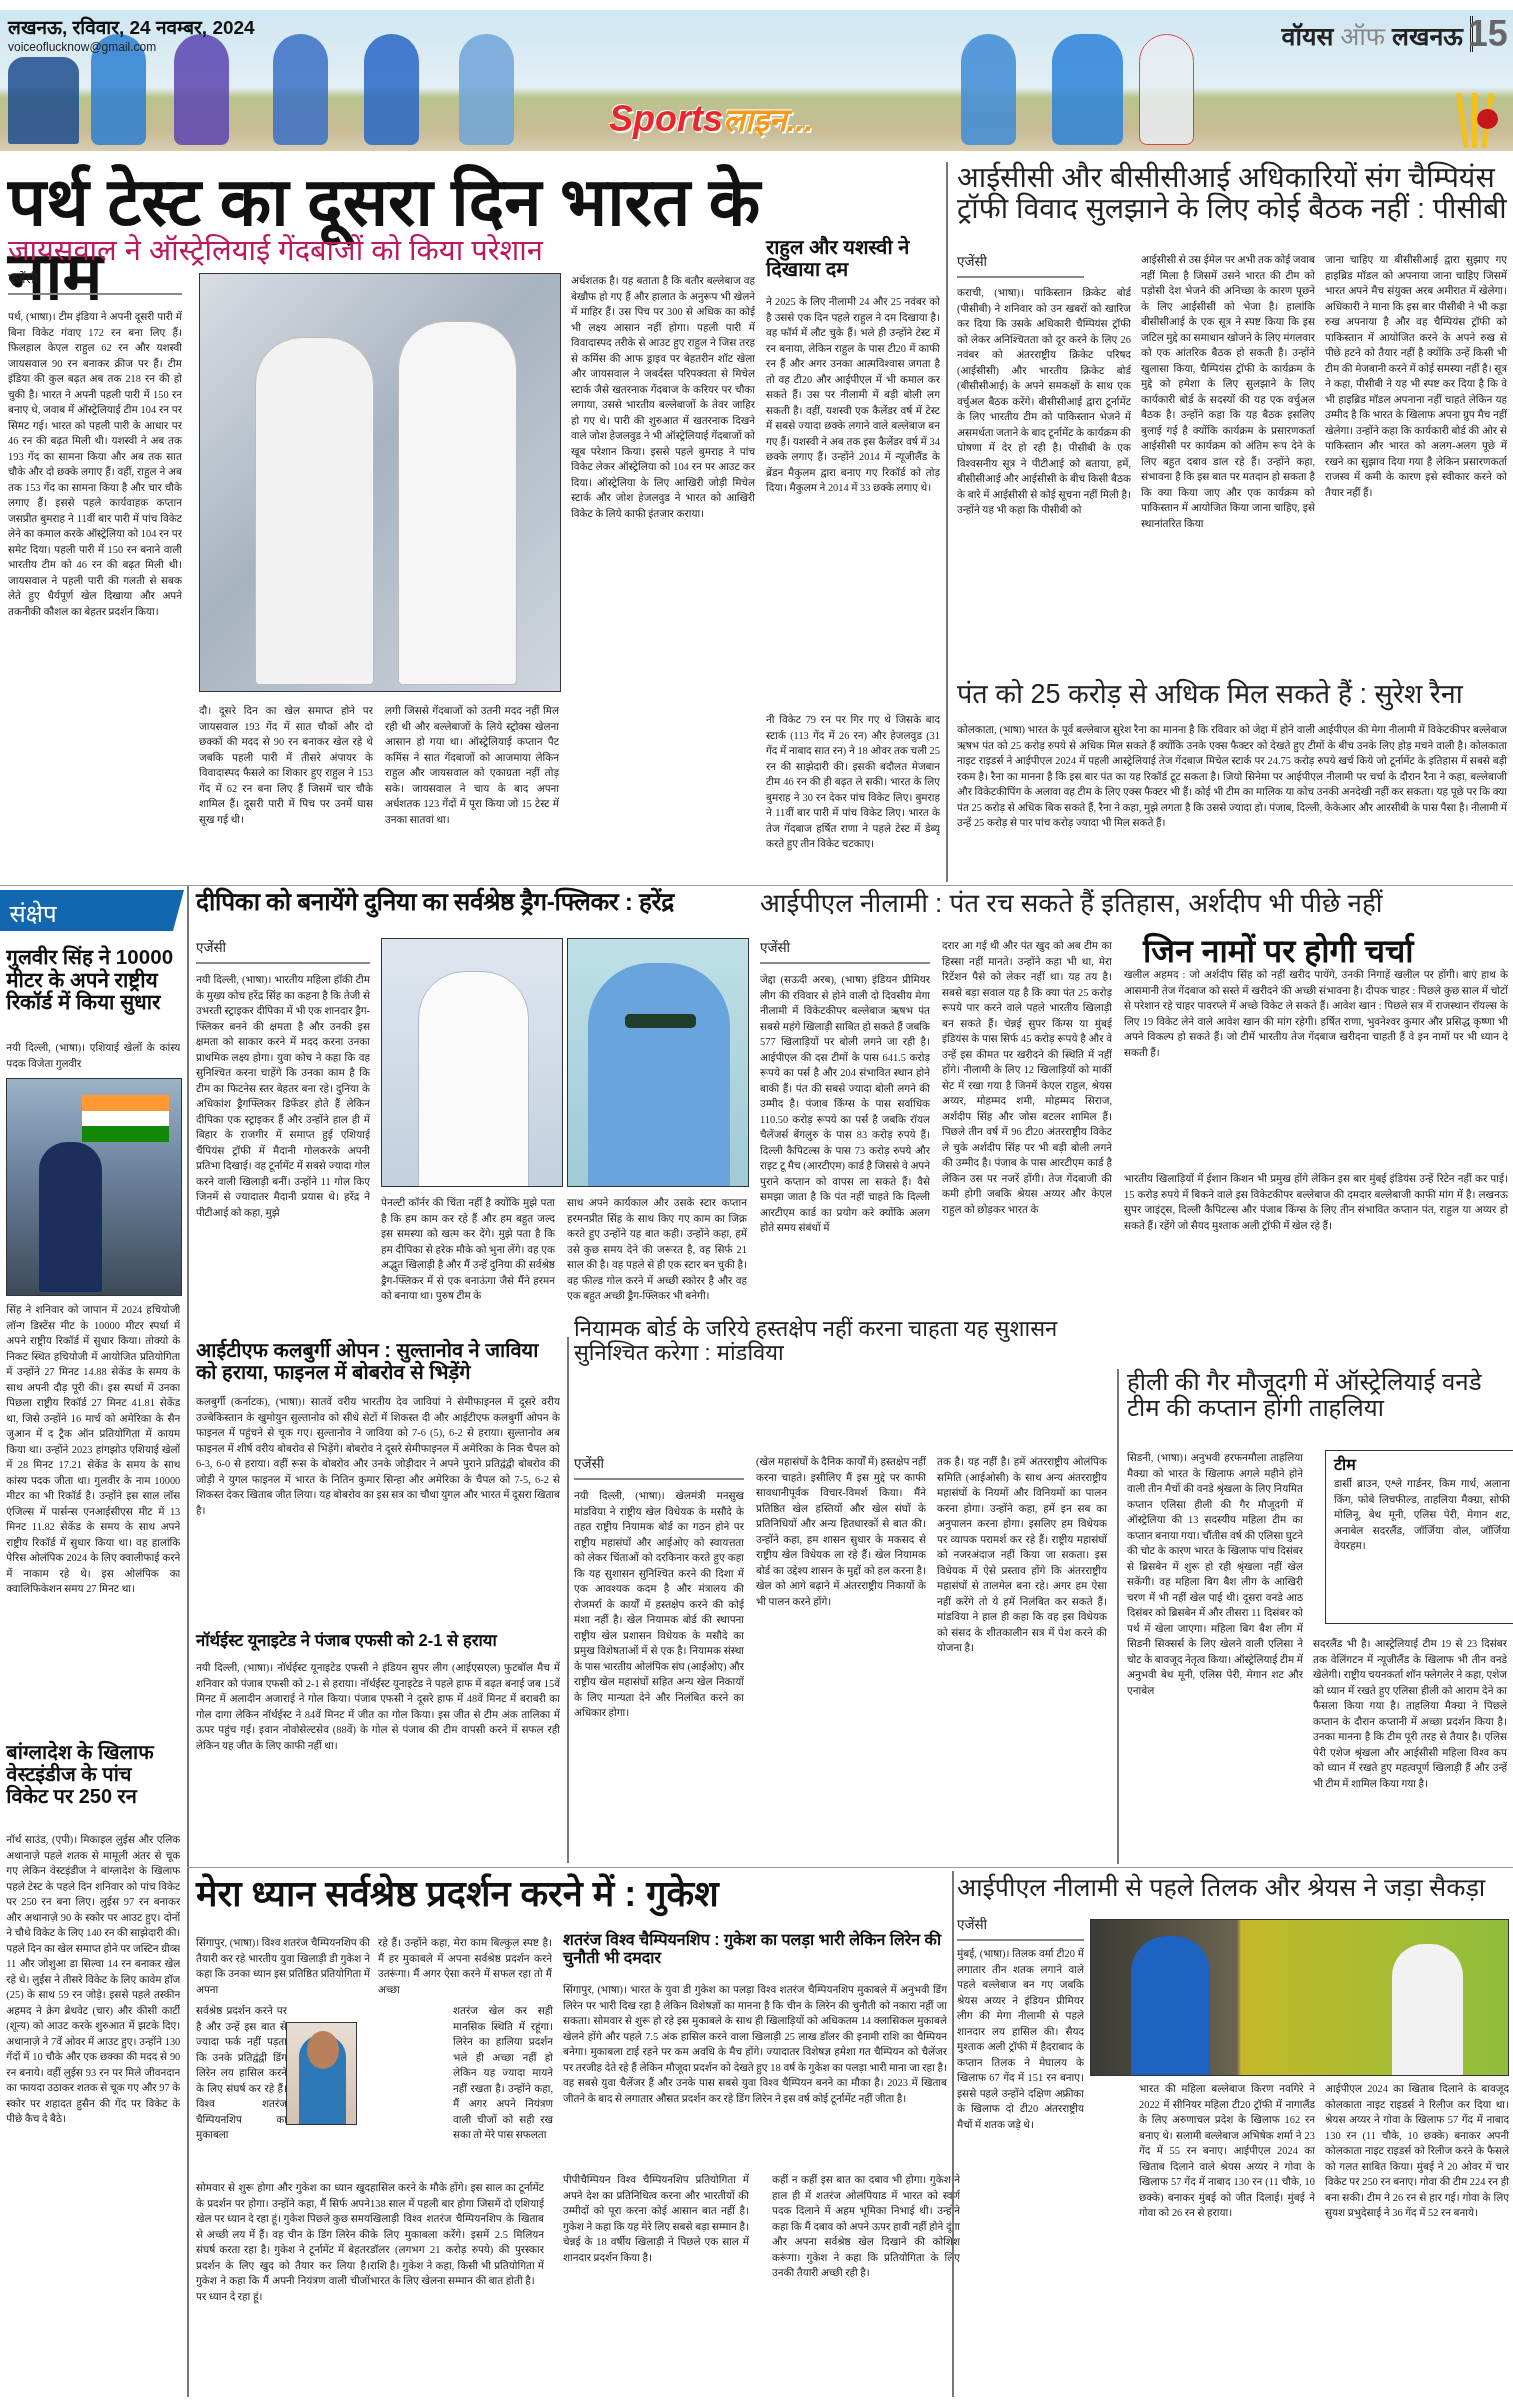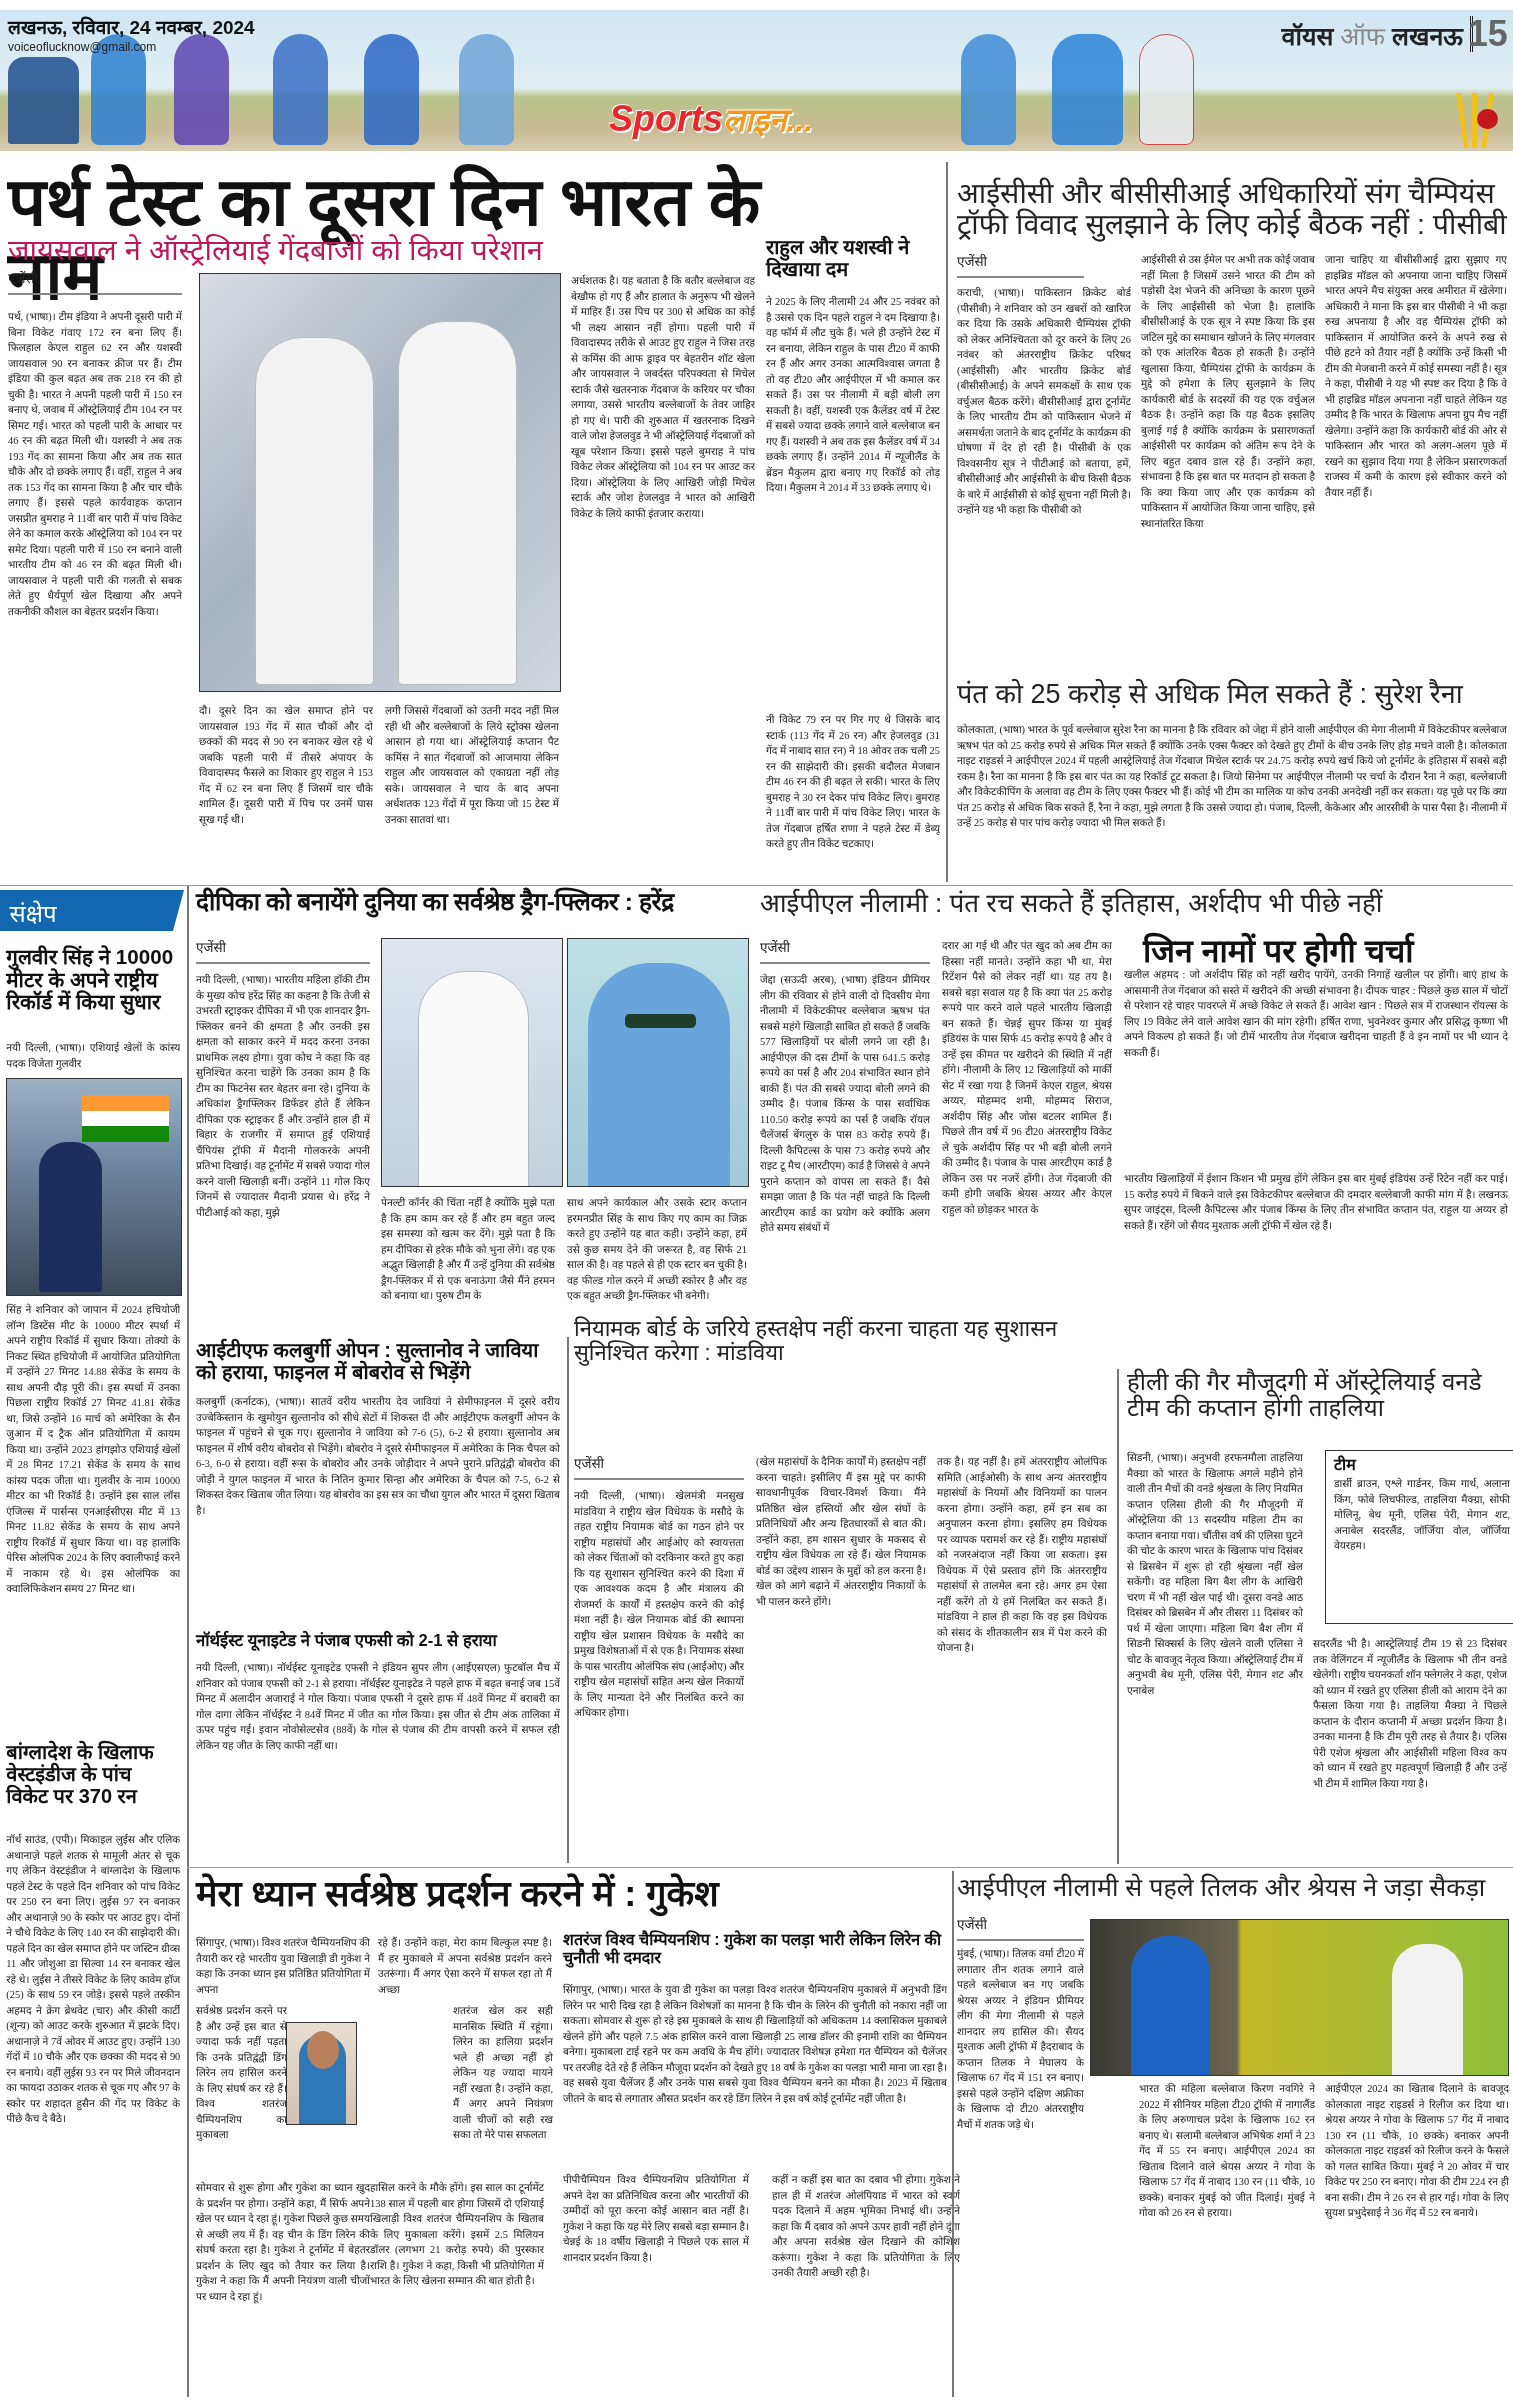--- a/index.html
+++ b/index.html
@@ -91,41 +91,41 @@
 <div class="col body" style="left:199px;top:703px;width:174px;height:178px;">दौ। दूसरे दिन का खेल समाप्त होने पर जायसवाल 193 गेंद में सात चौकों और दो छक्कों की मदद से 90 रन बनाकर खेल रहे थे जबकि पहली पारी में तीसरे अंपायर के विवादास्पद फैसले का शिकार हुए राहुल ने 153 गेंद में 62 रन बना लिए हैं जिसमें चार चौके शामिल हैं। दूसरी पारी में पिच पर उनमें घास सूख गई थी।</div>
 <div class="col body" style="left:385px;top:703px;width:174px;height:178px;">लगी जिससे गेंदबाजों को उतनी मदद नहीं मिल रही थी और बल्लेबाजों के लिये स्ट्रोक्स खेलना आसान हो गया था। ऑस्ट्रेलियाई कप्तान पैट कमिंस ने सात गेंदबाजों को आजमाया लेकिन राहुल और जायसवाल को एकाग्रता नहीं तोड़ सके। जायसवाल ने चाय के बाद अपना अर्धशतक 123 गेंदों में पूरा किया जो 15 टेस्ट में उनका सातवां था।</div>
 <div class="col body" style="left:571px;top:273px;width:184px;height:609px;">अर्धशतक है। यह बताता है कि बतौर बल्लेबाज वह बेखौफ हो गए हैं और हालात के अनुरूप भी खेलने में माहिर हैं। उस पिच पर 300 से अधिक का कोई भी लक्ष्य आसान नहीं होगा। पहली पारी में विवादास्पद तरीके से आउट हुए राहुल ने जिस तरह से कमिंस की आफ ड्राइव पर बेहतरीन शॉट खेला और जायसवाल ने जबर्दस्त परिपक्वता से मिचेल स्टार्क जैसे खतरनाक गेंदबाज के करियर पर चौका लगाया, उससे भारतीय बल्लेबाजों के तेवर जाहिर हो गए थे। पारी की शुरुआत में खतरनाक दिखने वाले जोश हेजलवुड ने भी ऑस्ट्रेलियाई गेंदबाजों को खूब परेशान किया। इससे पहले बुमराह ने पांच विकेट लेकर ऑस्ट्रेलिया को 104 रन पर आउट कर दिया। ऑस्ट्रेलिया के लिए आखिरी जोड़ी मिचेल स्टार्क और जोश हेजलवुड ने भारत को आखिरी विकेट के लिये काफी इंतजार कराया।</div>
 
 <div class="abs hl" style="left:766px;top:236px;width:166px;font-size:20px;">राहुल और यशस्वी ने दिखाया दम</div>
 <div class="col body" style="left:766px;top:294px;width:174px;height:411px;">ने 2025 के लिए नीलामी 24 और 25 नवंबर को है उससे एक दिन पहले राहुल ने दम दिखाया है। वह फॉर्म में लौट चुके हैं। भले ही उन्होंने टेस्ट में रन बनाया, लेकिन राहुल के पास टी20 में काफी रन हैं और अगर उनका आत्मविश्वास जगता है तो वह टी20 और आईपीएल में भी कमाल कर सकते हैं। उस पर नीलामी में बड़ी बोली लग सकती है। वहीं, यशस्वी एक कैलेंडर वर्ष में टेस्ट में सबसे ज्यादा छक्के लगाने वाले बल्लेबाज बन गए हैं। यशस्वी ने अब तक इस कैलेंडर वर्ष में 34 छक्के लगाए हैं। उन्होंने 2014 में न्यूजीलैंड के ब्रेंडन मैकुलम द्वारा बनाए गए रिकॉर्ड को तोड़ दिया। मैकुलम ने 2014 में 33 छक्के लगाए थे।</div>
 <div class="col body" style="left:766px;top:712px;width:174px;height:170px;">नी विकेट 79 रन पर गिर गए थे जिसके बाद स्टार्क (113 गेंद में 26 रन) और हेजलवुड (31 गेंद में नाबाद सात रन) ने 18 ओवर तक चली 25 रन की साझेदारी की। इसकी बदौलत मेजबान टीम 46 रन की ही बढ़त ले सकी। भारत के लिए बुमराह ने 30 रन देकर पांच विकेट लिए। बुमराह ने 11वीं बार पारी में पांच विकेट लिए। भारत के तेज गेंदबाज हर्षित राणा ने पहले टेस्ट में डेब्यू करते हुए तीन विकेट चटकाए।</div>
 
 <div class="divider-v" style="left:946px;top:162px;height:720px;"></div>
 
-<div class="abs hl-thin" style="left:957px;top:162px;width:554px;font-size:28.5px;margin-top:16px;">आईसीसी और बीसीसीआई अधिकारियों संग चैम्पियंस ट्रॉफी विवाद सुलझाने के लिए कोई बैठक नहीं : पीसीबी</div>
+<div class="abs hl-thin" style="left:957px;top:162px;width:554px;font-size:28.5px;">आईसीसी और बीसीसीआई अधिकारियों संग चैम्पियंस ट्रॉफी विवाद सुलझाने के लिए कोई बैठक नहीं : पीसीबी</div>
 <div class="abs agency" style="left:957px;top:252px;">एजेंसी</div>
 <div class="col body" style="left:957px;top:285px;width:174px;height:392px;">कराची, (भाषा)। पाकिस्तान क्रिकेट बोर्ड (पीसीबी) ने शनिवार को उन खबरों को खारिज कर दिया कि उसके अधिकारी चैम्पियंस ट्रॉफी को लेकर अनिश्चितता को दूर करने के लिए 26 नवंबर को अंतरराष्ट्रीय क्रिकेट परिषद (आईसीसी) और भारतीय क्रिकेट बोर्ड (बीसीसीआई) के अपने समकक्षों के साथ एक वर्चुअल बैठक करेंगे। बीसीसीआई द्वारा टूर्नामेंट के लिए भारतीय टीम को पाकिस्तान भेजने में असमर्थता जताने के बाद टूर्नामेंट के कार्यक्रम की घोषणा में देर हो रही है। पीसीबी के एक विश्वसनीय सूत्र ने पीटीआई को बताया, हमें, बीसीसीआई और आईसीसी के बीच किसी बैठक के बारे में आईसीसी से कोई सूचना नहीं मिली है। उन्होंने यह भी कहा कि पीसीबी को</div>
 <div class="col body" style="left:1141px;top:252px;width:174px;height:425px;">आईसीसी से उस ईमेल पर अभी तक कोई जवाब नहीं मिला है जिसमें उसने भारत की टीम को पड़ोसी देश भेजने की अनिच्छा के कारण पूछने के लिए आईसीसी को भेजा है। हालांकि बीसीसीआई के एक सूत्र ने स्पष्ट किया कि इस जटिल मुद्दे का समाधान खोजने के लिए मंगलवार को एक आंतरिक बैठक हो सकती है। उन्होंने खुलासा किया, चैम्पियंस ट्रॉफी के कार्यक्रम के मुद्दे को हमेशा के लिए सुलझाने के लिए कार्यकारी बोर्ड के सदस्यों की यह एक वर्चुअल बैठक है। उन्होंने कहा कि यह बैठक इसलिए बुलाई गई है क्योंकि कार्यक्रम के प्रसारणकर्ता आईसीसी पर कार्यक्रम को अंतिम रूप देने के लिए बहुत दबाव डाल रहे हैं। उन्होंने कहा, संभावना है कि इस बात पर मतदान हो सकता है कि क्या किया जाए और एक कार्यक्रम को पाकिस्तान में आयोजित किया जाना चाहिए, इसे स्थानांतरित किया</div>
 <div class="col body" style="left:1325px;top:252px;width:182px;height:425px;">जाना चाहिए या बीसीसीआई द्वारा सुझाए गए हाइब्रिड मॉडल को अपनाया जाना चाहिए जिसमें भारत अपने मैच संयुक्त अरब अमीरात में खेलेगा। अधिकारी ने माना कि इस बार पीसीबी ने भी कड़ा रुख अपनाया है और वह चैम्पियंस ट्रॉफी को पाकिस्तान में आयोजित करने के अपने रुख से पीछे हटने को तैयार नहीं है क्योंकि उन्हें किसी भी टीम की मेजबानी करने में कोई समस्या नहीं है। सूत्र ने कहा, पीसीबी ने यह भी स्पष्ट कर दिया है कि वे भी हाइब्रिड मॉडल अपनाना नहीं चाहते लेकिन यह उम्मीद है कि भारत के खिलाफ अपना ग्रुप मैच नहीं खेलेगा। उन्होंने कहा कि कार्यकारी बोर्ड की ओर से पाकिस्तान और भारत को अलग-अलग पूछे में रखने का सुझाव दिया गया है लेकिन प्रसारणकर्ता राजस्व में कमी के कारण इसे स्वीकार करने को तैयार नहीं हैं।</div>
 
 <div class="abs hl-thin" style="left:957px;top:680px;width:554px;font-size:27px;">पंत को 25 करोड़ से अधिक मिल सकते हैं : सुरेश रैना</div>
 <div class="col body" style="left:957px;top:722px;width:550px;height:158px;">कोलकाता, (भाषा) भारत के पूर्व बल्लेबाज सुरेश रैना का मानना है कि रविवार को जेद्दा में होने वाली आईपीएल की मेगा नीलामी में विकेटकीपर बल्लेबाज ऋषभ पंत को 25 करोड़ रुपये से अधिक मिल सकते हैं क्योंकि उनके एक्स फैक्टर को देखते हुए टीमों के बीच उनके लिए होड़ मचने वाली है। कोलकाता नाइट राइडर्स ने आईपीएल 2024 में पहली आस्ट्रेलियाई तेज गेंदबाज मिचेल स्टार्क पर 24.75 करोड़ रुपये खर्च किये जो टूर्नामेंट के इतिहास में सबसे बड़ी रकम है। रैना का मानना है कि इस बार पंत का यह रिकॉर्ड टूट सकता है। जियो सिनेमा पर आईपीएल नीलामी पर चर्चा के दौरान रैना ने कहा, बल्लेबाजी और विकेटकीपिंग के अलावा वह टीम के लिए एक्स फैक्टर भी हैं। कोई भी टीम का मालिक या कोच उनकी अनदेखी नहीं कर सकता। यह पूछे पर कि क्या पंत 25 करोड़ से अधिक बिक सकते हैं, रैना ने कहा, मुझे लगता है कि उससे ज्यादा हो। पंजाब, दिल्ली, केकेआर और आरसीबी के पास पैसा है। नीलामी में उन्हें 25 करोड़ से पार पांच करोड़ ज्यादा भी मिल सकते हैं।</div>
 
 <div class="divider-h" style="left:0;top:885px;width:1514px;"></div>
 
 <div class="abs tag-box">संक्षेप</div>
 <div class="abs hl" style="left:6.3px;top:946px;width:170px;font-size:20.6px;">गुलवीर सिंह ने 10000 मीटर के अपने राष्ट्रीय रिकॉर्ड में किया सुधार</div>
 <div class="col body" style="left:6.3px;top:1040px;width:174px;height:33px;">नयी दिल्ली, (भाषा)। एशियाई खेलों के कांस्य पदक विजेता गुलवीर</div>
 <div class="photo" style="left:6.3px;top:1078px;width:176px;height:218px;background:linear-gradient(180deg,#9bb2c7 0%,#6e86a0 40%,#3d4a5a 100%);">
   <div class="abs" style="left:75px;top:16px;width:87px;height:47px;background:linear-gradient(180deg,#ff9933 0 33%,#fff 33% 66%,#138808 66%);"></div>
   <div class="abs" style="left:32px;top:63px;width:63px;height:150px;background:#1c2f5c;border-radius:28px 28px 3.2px 3.2px;"></div>
 </div>
 <div class="col body" style="left:6.3px;top:1302px;width:174px;height:431px;">सिंह ने शनिवार को जापान में 2024 हचियोजी लॉन्ग डिस्टेंस मीट के 10000 मीटर स्पर्धा में अपने राष्ट्रीय रिकॉर्ड में सुधार किया। तोक्यो के निकट स्थित हचियोजी में आयोजित प्रतियोगिता में उन्होंने 27 मिनट 14.88 सेकेंड के समय के साथ अपनी दौड़ पूरी की। इस स्पर्धा में उनका पिछला राष्ट्रीय रिकॉर्ड 27 मिनट 41.81 सेकेंड था, जिसे उन्होंने 16 मार्च को अमेरिका के सैन जुआन में द ट्रैक ऑन प्रतियोगिता में कायम किया था। उन्होंने 2023 हांगझोउ एशियाई खेलों में 28 मिनट 17.21 सेकेंड के समय के साथ कांस्य पदक जीता था। गुलवीर के नाम 10000 मीटर का भी रिकॉर्ड है। उन्होंने इस साल लॉस एंजिल्स में पार्सन्स एनआईसीएस मीट में 13 मिनट 11.82 सेकेंड के समय के साथ अपने राष्ट्रीय रिकॉर्ड में सुधार किया था। वह हालांकि पेरिस ओलंपिक 2024 के लिए क्वालीफाई करने में नाकाम रहे थे। इस ओलंपिक का क्वालिफिकेशन समय 27 मिनट था।</div>
 
-<div class="abs hl" style="left:6.3px;top:1741px;width:170px;font-size:20px;">बांग्लादेश के खिलाफ वेस्टइंडीज के पांच विकेट पर 370 रन</div>
+<div class="abs hl" style="left:6.3px;top:1741px;width:170px;font-size:20px;">बांग्लादेश के खिलाफ वेस्टइंडीज के पांच विकेट पर 250 रन</div>
 <div class="col body" style="left:6.3px;top:1832px;width:174px;height:562px;">नॉर्थ साउंड, (एपी)। मिकाइल लुईस और एलिक अथानाज़े पहले शतक से मामूली अंतर से चूक गए लेकिन वेस्टइंडीज ने बांग्लादेश के खिलाफ पहले टेस्ट के पहले दिन शनिवार को पांच विकेट पर 250 रन बना लिए। लुईस 97 रन बनाकर और अथानाज़े 90 के स्कोर पर आउट हुए। दोनों ने चौथे विकेट के लिए 140 रन की साझेदारी की। पहले दिन का खेल समाप्त होने पर जस्टिन ग्रीव्स 11 और जोशुआ डा सिल्वा 14 रन बनाकर खेल रहे थे। लुईस ने तीसरे विकेट के लिए कावेम हॉज (25) के साथ 59 रन जोड़े। इससे पहले तस्कीन अहमद ने क्रेग ब्रेथवेट (चार) और कीसी कार्टी (शून्य) को आउट करके शुरुआत में झटके दिए। अथानाज़े ने 7वें ओवर में आउट हुए। उन्होंने 130 गेंदों में 10 चौके और एक छक्का की मदद से 90 रन बनाये। वहीं लुईस 93 रन पर मिले जीवनदान का फायदा उठाकर शतक से चूक गए और 97 के स्कोर पर शहादत हुसैन की गेंद पर विकेट के पीछे कैच दे बैठे।</div>
 
 <div class="divider-v" style="left:187px;top:886px;height:1511px;"></div>
 
 <div class="abs hl" style="left:196px;top:889px;width:554px;font-size:24.5px;letter-spacing:-0.4px;">दीपिका को बनायेंगे दुनिया का सर्वश्रेष्ठ ड्रैग-फ्लिकर : हरेंद्र</div>
 <div class="abs agency" style="left:196px;top:938px;width:174px;">एजेंसी</div>
 <div class="col body" style="left:196px;top:972px;width:174px;height:360px;">नयी दिल्ली, (भाषा)। भारतीय महिला हॉकी टीम के मुख्य कोच हरेंद्र सिंह का कहना है कि तेजी से उभरती स्ट्राइकर दीपिका में भी एक शानदार ड्रैग-फ्लिकर बनने की क्षमता है और उनकी इस क्षमता को साकार करने में मदद करना उनका प्राथमिक लक्ष्य होगा। युवा कोच ने कहा कि वह सुनिश्चित करना चाहेंगे कि उनका काम है कि टीम का फिटनेस स्तर बेहतर बना रहे। दुनिया के अधिकांश ड्रैगफ्लिकर डिफेंडर होते हैं लेकिन दीपिका एक स्ट्राइकर हैं और उन्होंने हाल ही में बिहार के राजगीर में समाप्त हुई एशियाई चैंपियंस ट्रॉफी में मैदानी गोलकरके अपनी प्रतिभा दिखाई। वह टूर्नामेंट में सबसे ज्यादा गोल करने वाली खिलाड़ी बनीं। उन्होंने 11 गोल किए जिनमें से ज्यादातर मैदानी प्रयास थे। हरेंद्र ने पीटीआई को कहा, मुझे</div>
 <div class="photo" style="left:381px;top:938px;width:182px;height:249px;background:linear-gradient(180deg,#dfe6ef 0%,#c4d0df 100%);">
   <div class="abs" style="left:36px;top:32px;width:111px;height:218px;background:#fafafa;border-radius:47px 47px 3.2px 3.2px;border:0.8px solid #b0b8c8;"></div>
 </div>

